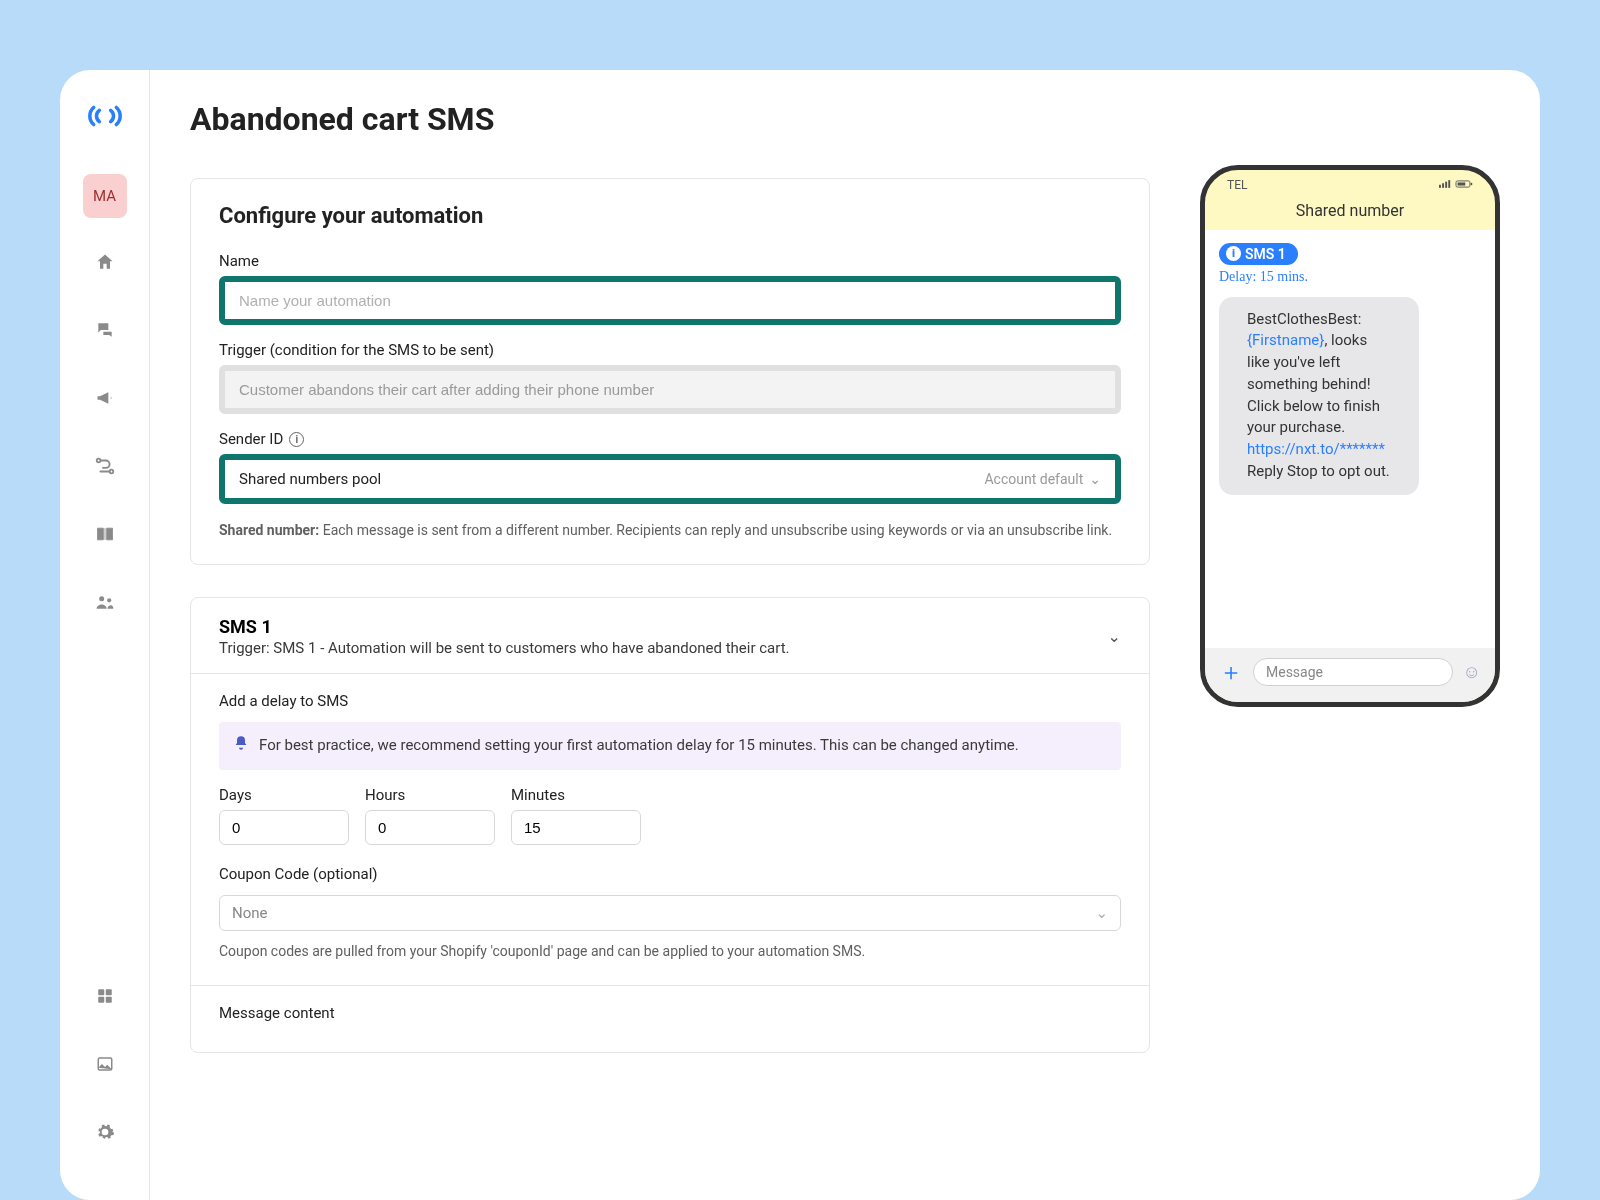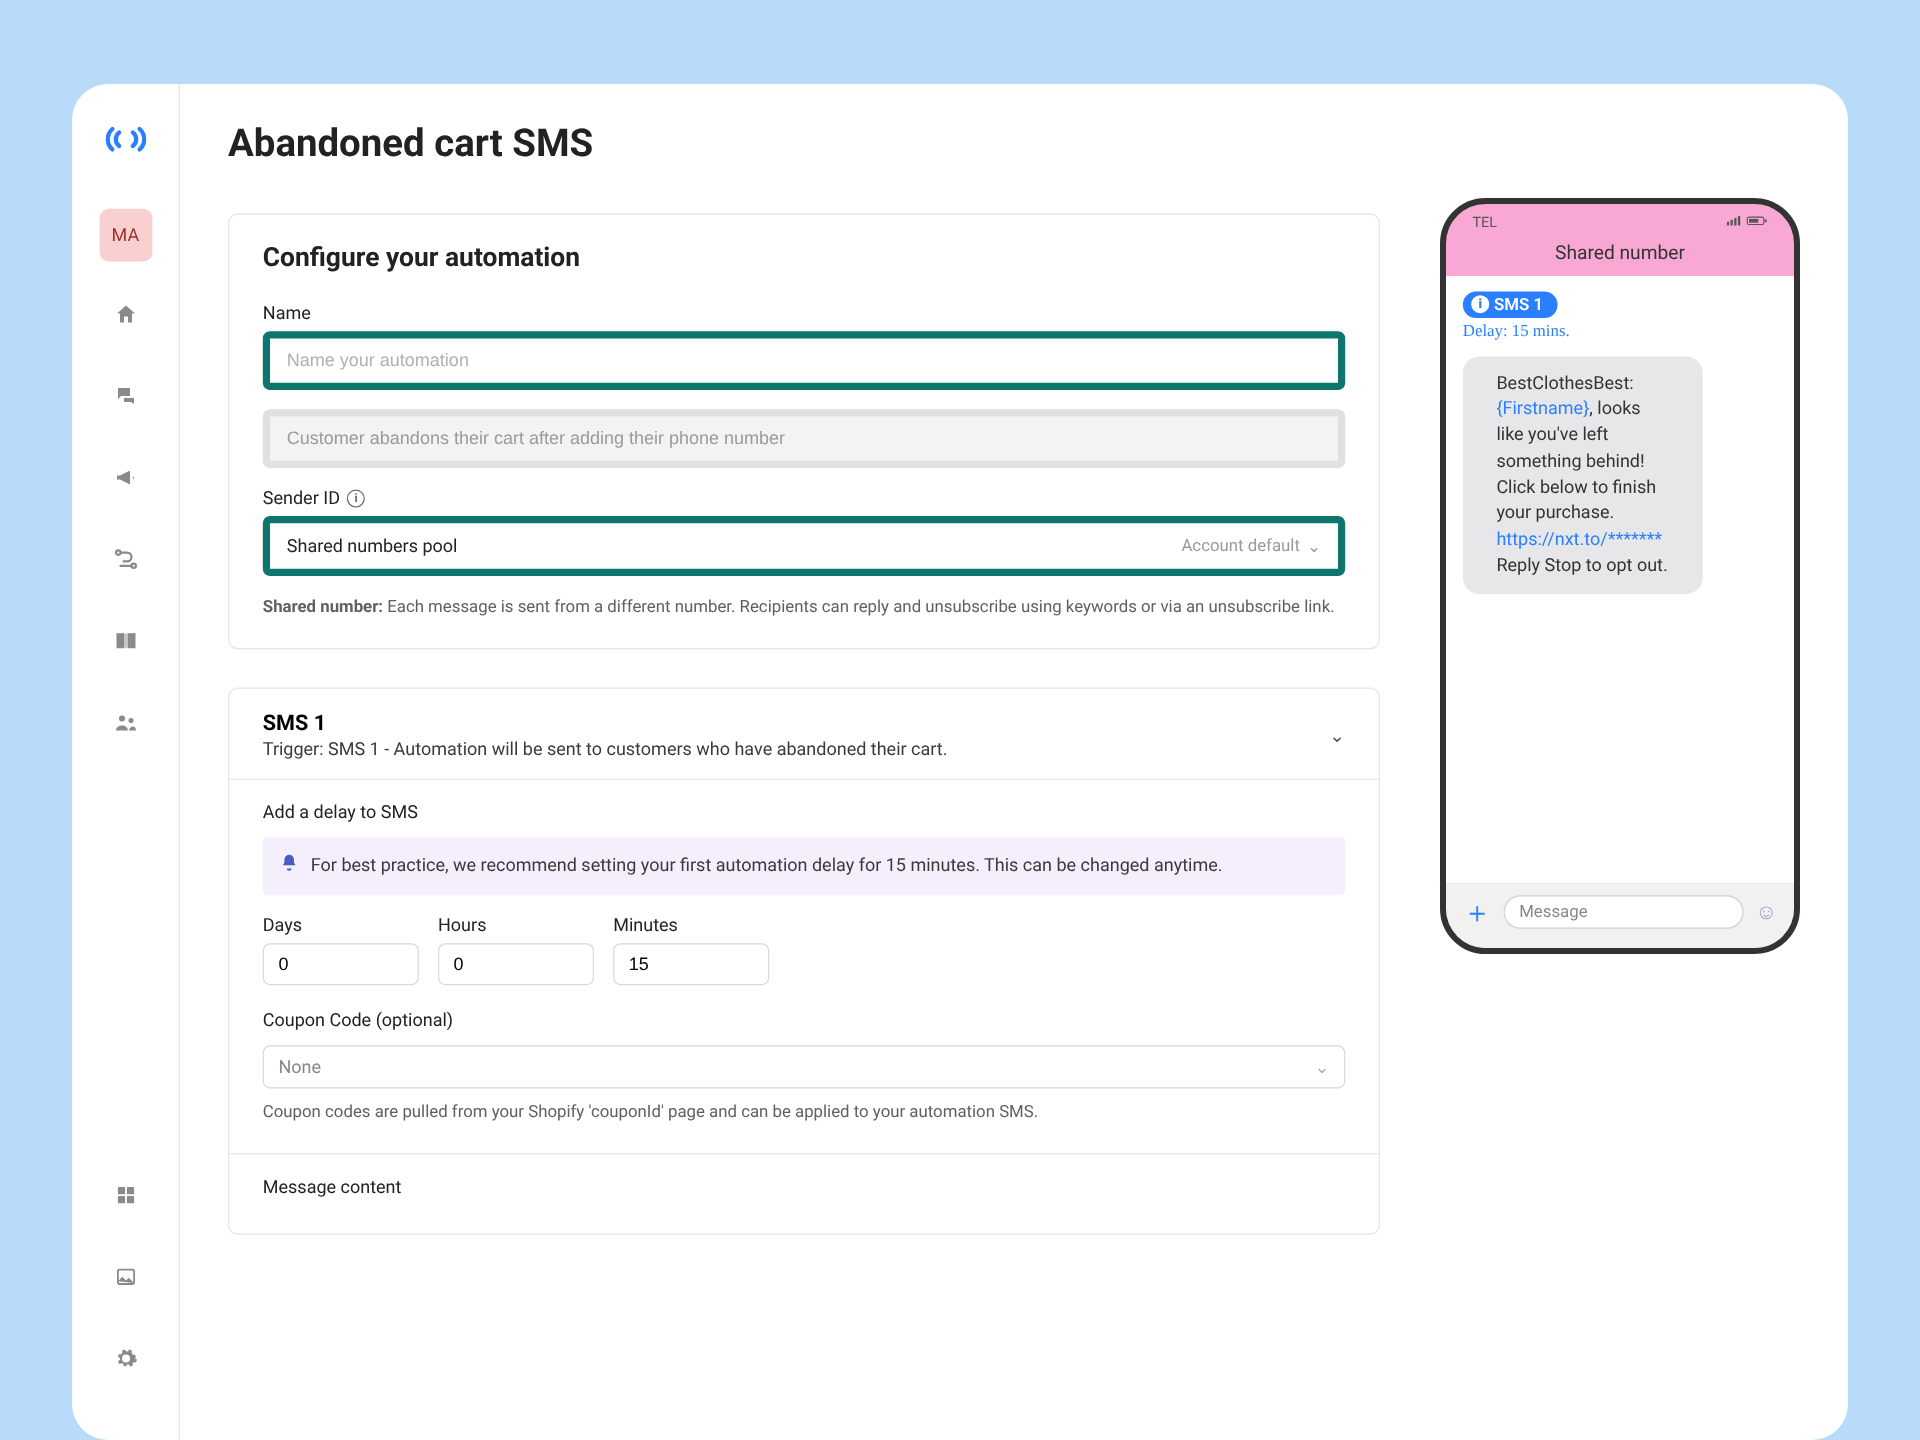--- a/index.html
+++ b/index.html
@@ -168,22 +168,22 @@
   color: #888;
 }
 .phone {
   width: 300px;
   flex-shrink: 0;
   margin-top: 65px;
 }
 .phone-frame {
   border: 5px solid #333;
   border-radius: 38px;
-  background: #f9a8d4;
-  height: 630px;
+  background: #fef9c3;
+  height: 542px;
   display: flex;
   flex-direction: column;
   overflow: hidden;
 }
 .phone-status {
   display: flex;
   justify-content: space-between;
   padding: 8px 22px 4px 22px;
   font-size: 12px;
   color: #555;
@@ -329,20 +329,21 @@
     <div class="main">
       <h1 class="page-title">Abandoned cart SMS</h1>
 
       <div class="card">
         <div class="card-inner">
           <div class="card-title">Configure your automation</div>
 
           <div class="field-label">Name</div>
           <input class="input" type="text" placeholder="Name your automation" style="">
 
+          <div class="field-label">Trigger (condition for the SMS to be sent)</div>
           <input class="input readonly" type="text" readonly="" value="Customer abandons their cart after adding their phone number" style="">
 
           <div class="field-label">
             <span>Sender ID</span>
             <span class="info-icon-ring">i</span>
           </div>
           <div class="select">
             <span>Shared numbers pool</span>
             <span class="suffix">
               <span>Account default</span>

